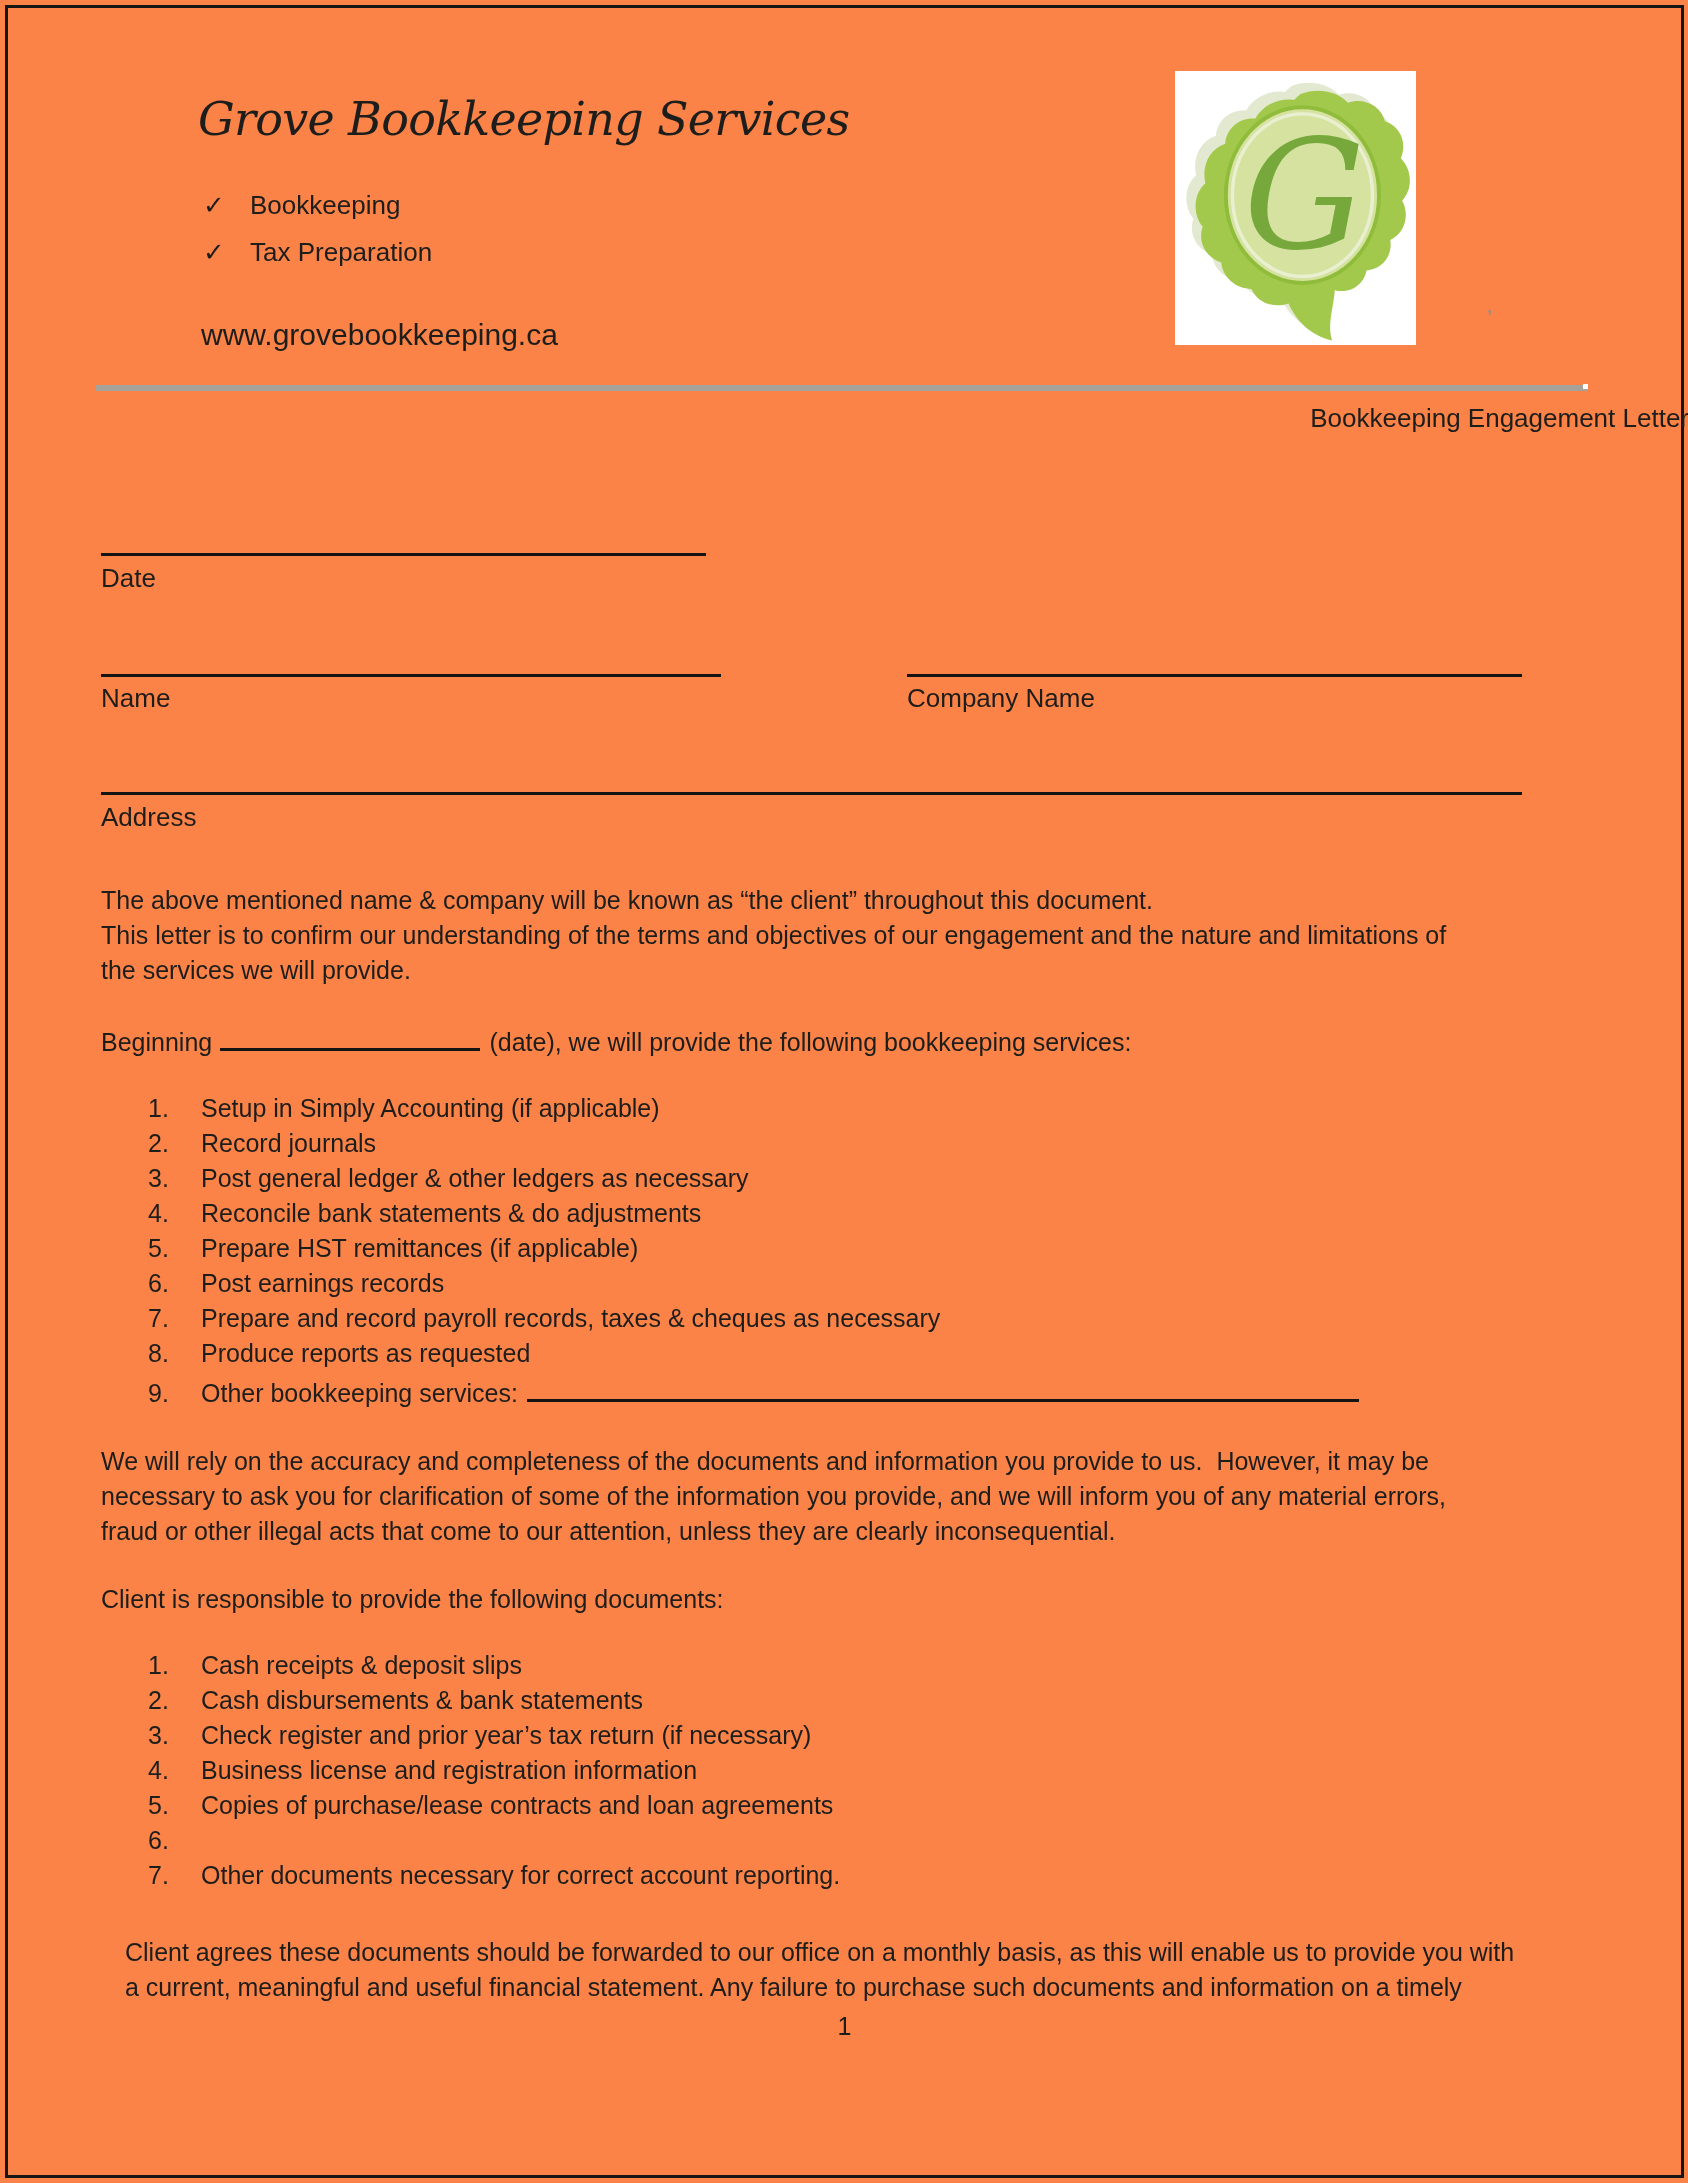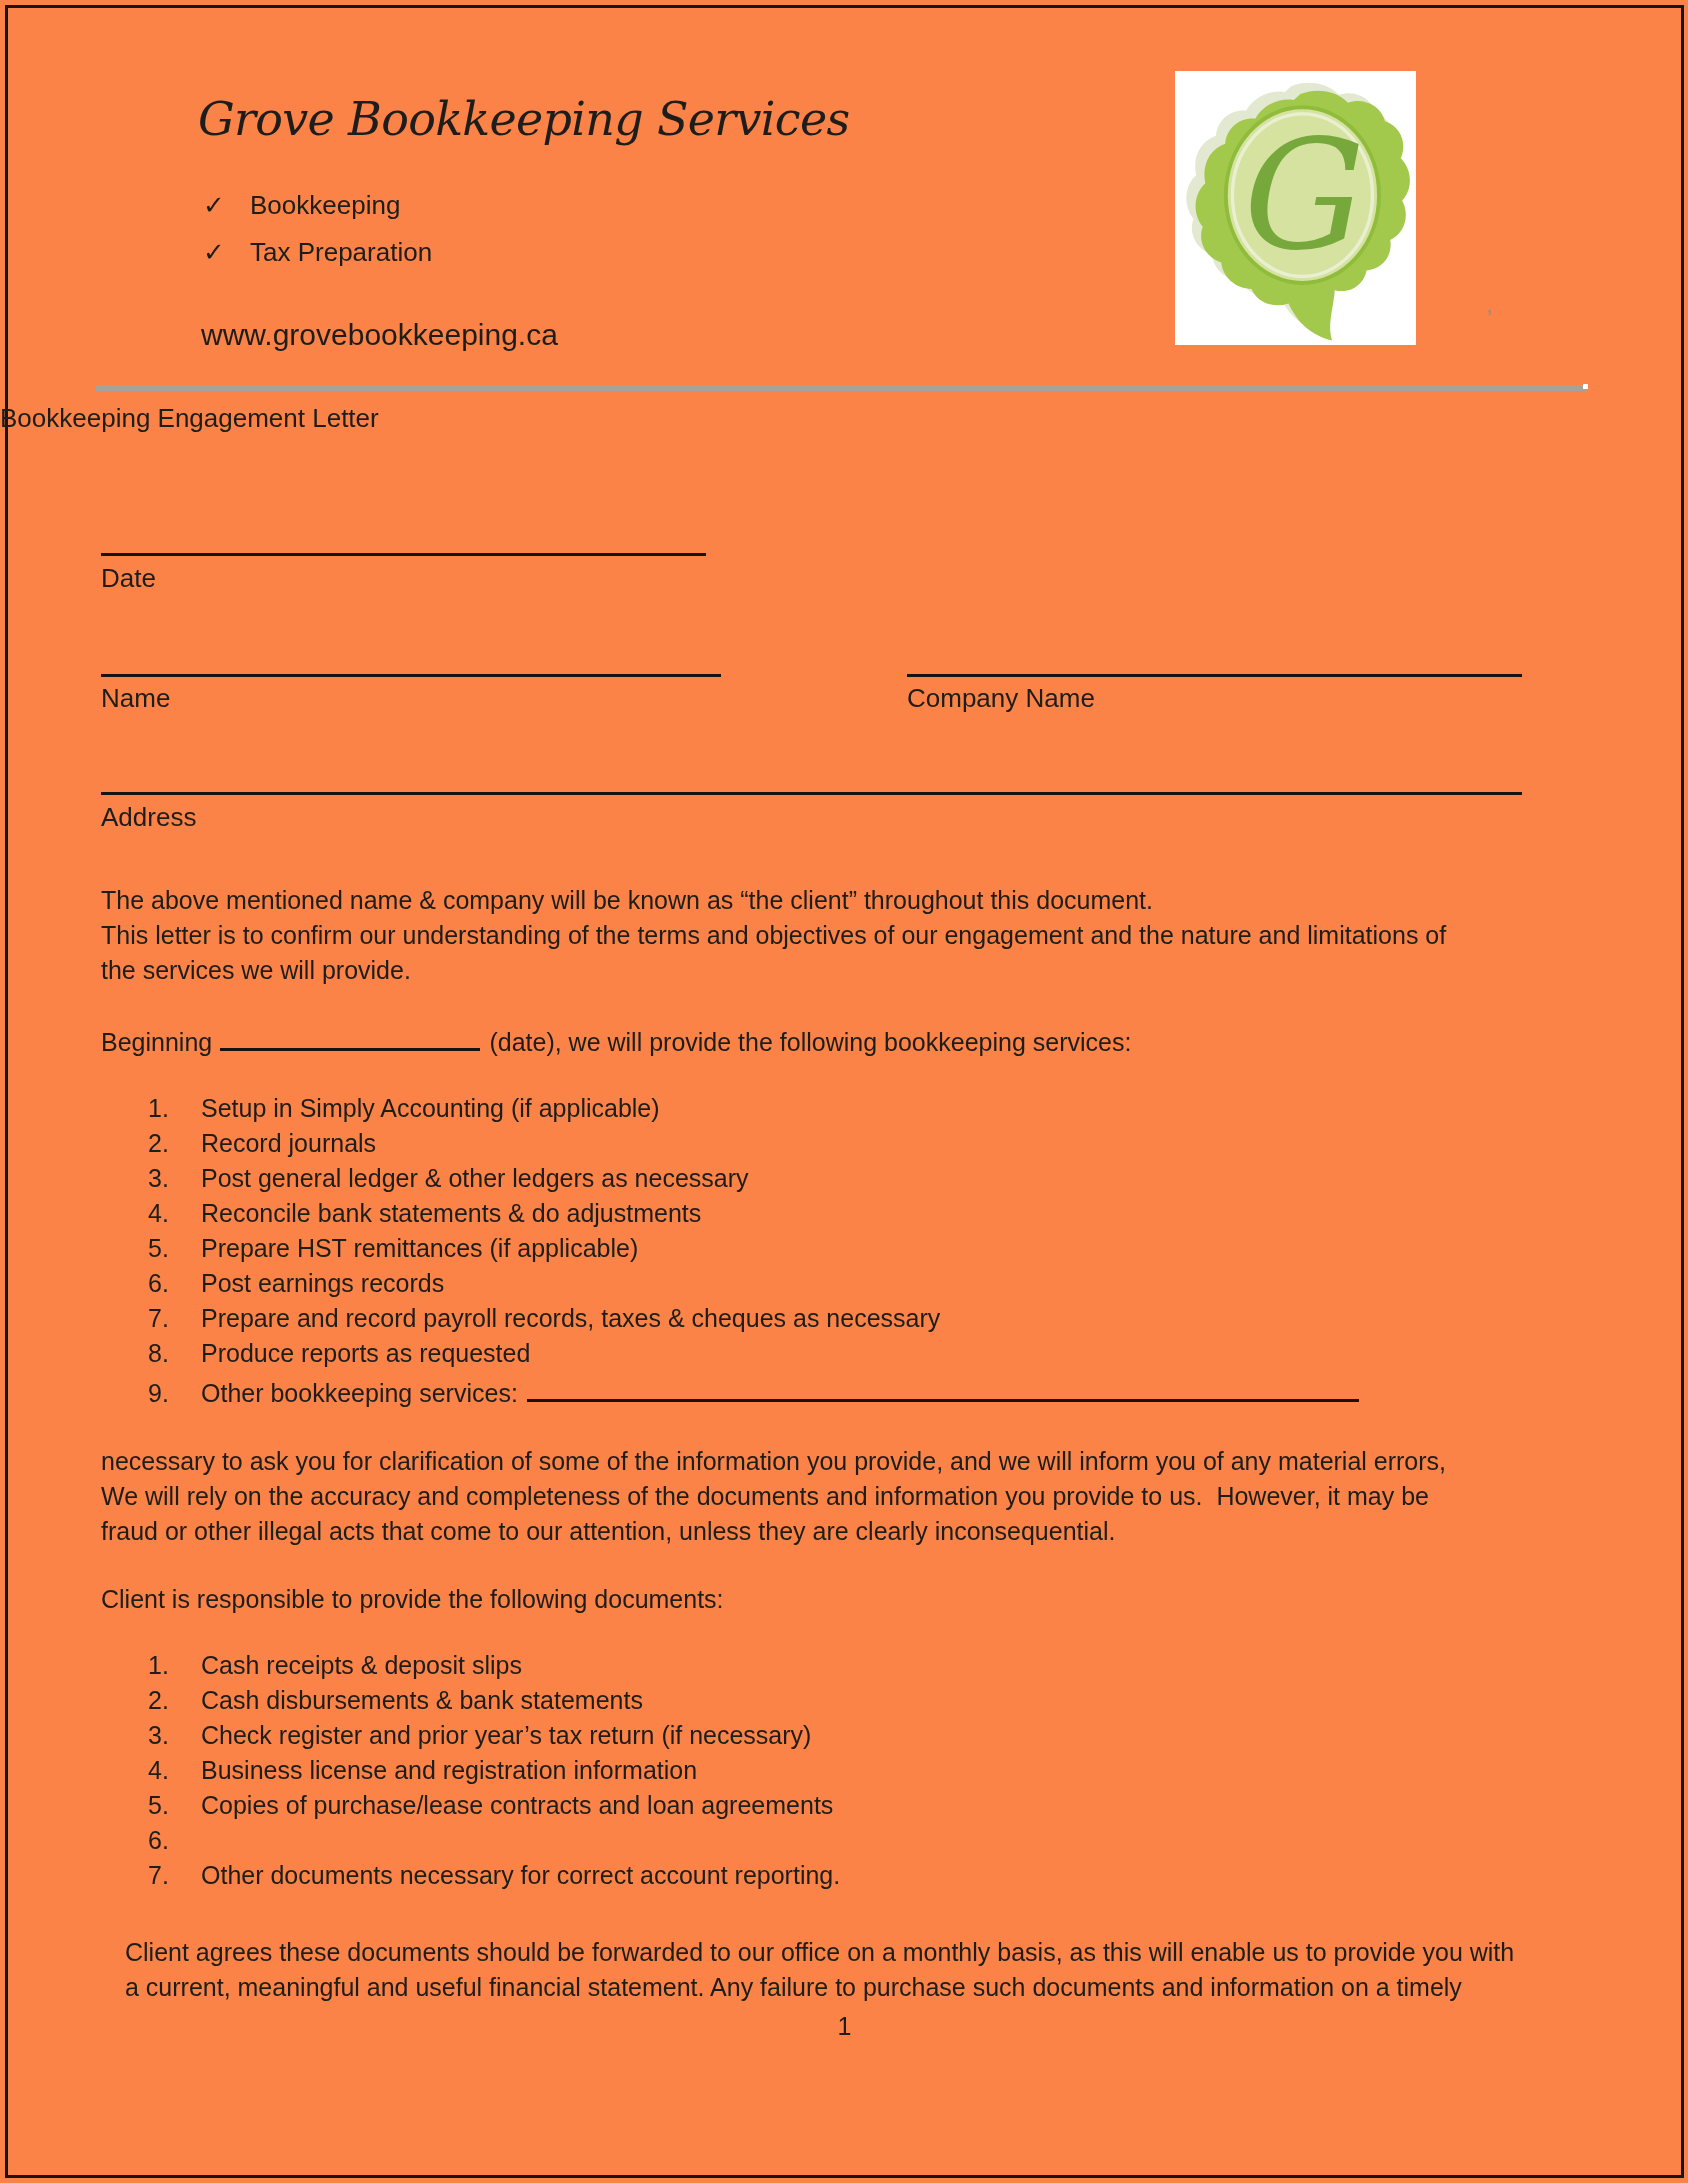--- a/index.html
+++ b/index.html
@@ -34,21 +34,21 @@
   .artifact { position:absolute; left:1487px; top:305px; font-size:24px; color:#8f8f8f; }
   .rule {
     position:absolute; left:96px; top:385px; width:1491px; height:6px;
     background:#A5A19B;
   }
   .rule::after {
     content:""; position:absolute; right:-1.3px; top:-1.3px; width:5.3px; height:5.3px; background:#ffffff;
   }
   .doc-title {
     position:absolute; left:0; right:0; top:403px;
-    text-align:left; font-size:26px;
+    text-align:right; font-size:26px;
   }
   .blank-line {
     position:absolute; border-bottom:3.3px solid #141414; height:29px;
   }
   .bl-date    { left:101px;  top:524px;  width:605px;  }
   .bl-name    { left:101px;  top:645px;  width:620px;  }
   .bl-company { left:907px; top:645px;  width:615px;  }
   .bl-address { left:101px;  top:763px; width:1421px; }
   .field-label { position:absolute; font-size:26px; }
   .fl-date    { left:101px;  top:563px;  }
@@ -168,22 +168,22 @@
       <span>Produce reports as requested</span>
     </div>
   <div class="row">
       <span class="num">9.</span>
       <span>Other bookkeeping services:</span>
       <span class="uline ul-other"></span>
     </div>
 </div>
 
 <div class="para p-reliance">
+  <div>We will rely on the accuracy and completeness of the documents and information you provide to us.&nbsp; However, it may be</div>
   <div>necessary to ask you for clarification of some of the information you provide, and we will inform you of any material errors,</div>
-  <div>We will rely on the accuracy and completeness of the documents and information you provide to us.&nbsp; However, it may be</div>
   <div>fraud or other illegal acts that come to our attention, unless they are clearly inconsequential.</div>
 </div>
 
 <div class="para p-client">Client is responsible to provide the following documents:</div>
 
 <div class="num-list list-docs">
   <div class="row">
       <span class="num">1.</span>
       <span>Cash receipts &amp; deposit slips</span>
     </div>

